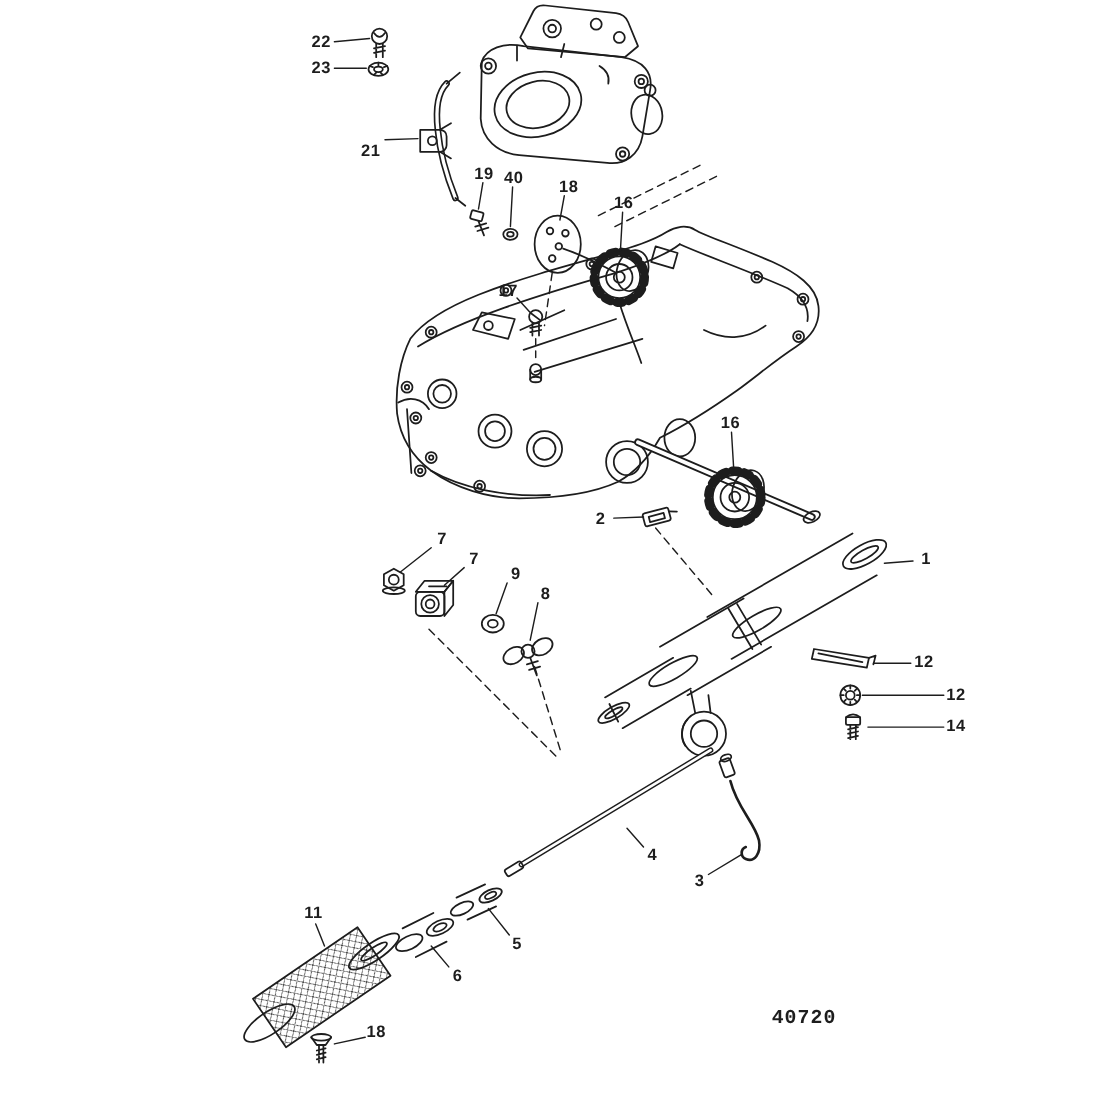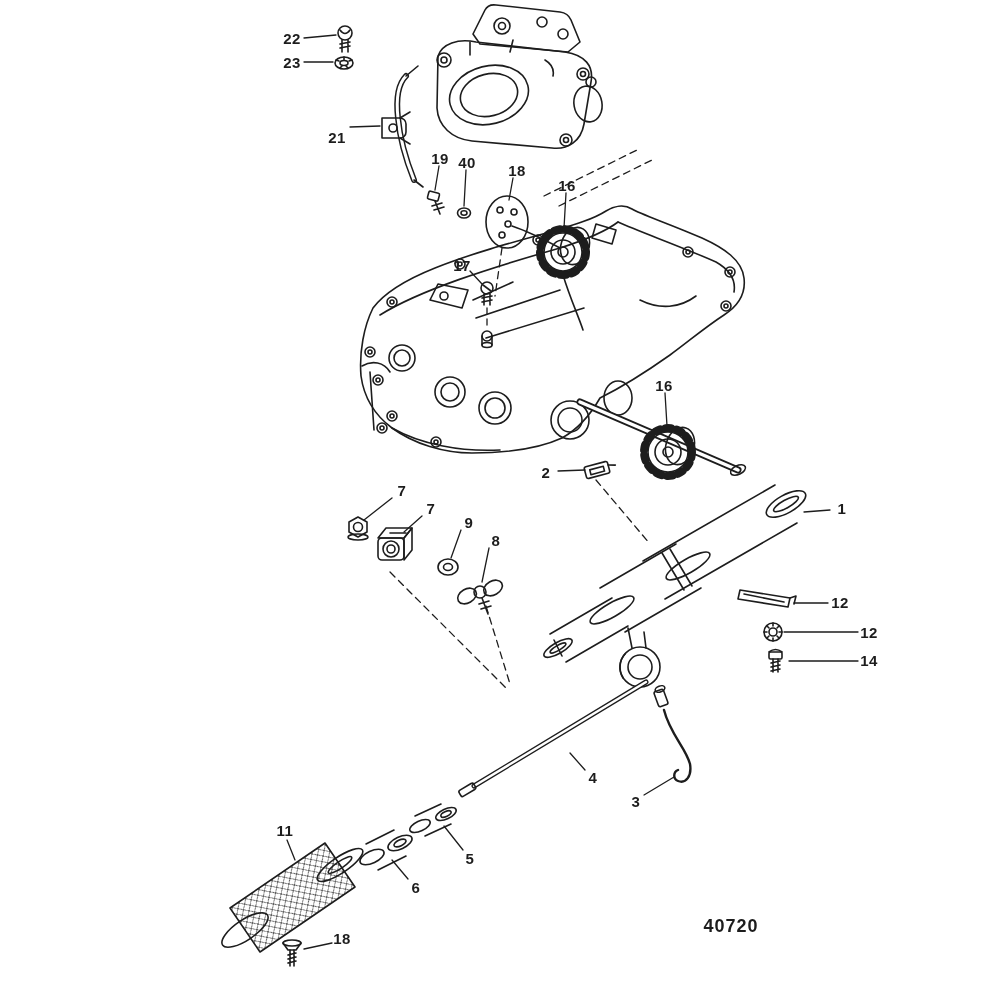--- a/index.html
+++ b/index.html
@@ -31,20 +31,21 @@
     user-select: none;
     white-space: nowrap;
   }
   .figure-number {
     position: absolute;
     transform: translate(-50%, -50%);
     font-size: 18px;
     font-weight: bold;
     color: #1d1d1d;
     letter-spacing: 1px;
+    font-family: Liberation Mono, monospace;
   }
 </style>
 </head>
 <body>
 
 <div id="stage">
 
   <svg id="drawing" width="1000" height="1000" viewBox="0 0 1000 1000" stroke="#1d1d1d" fill="none" stroke-width="1.6" stroke-linecap="round" stroke-linejoin="round">
 
     <defs>

